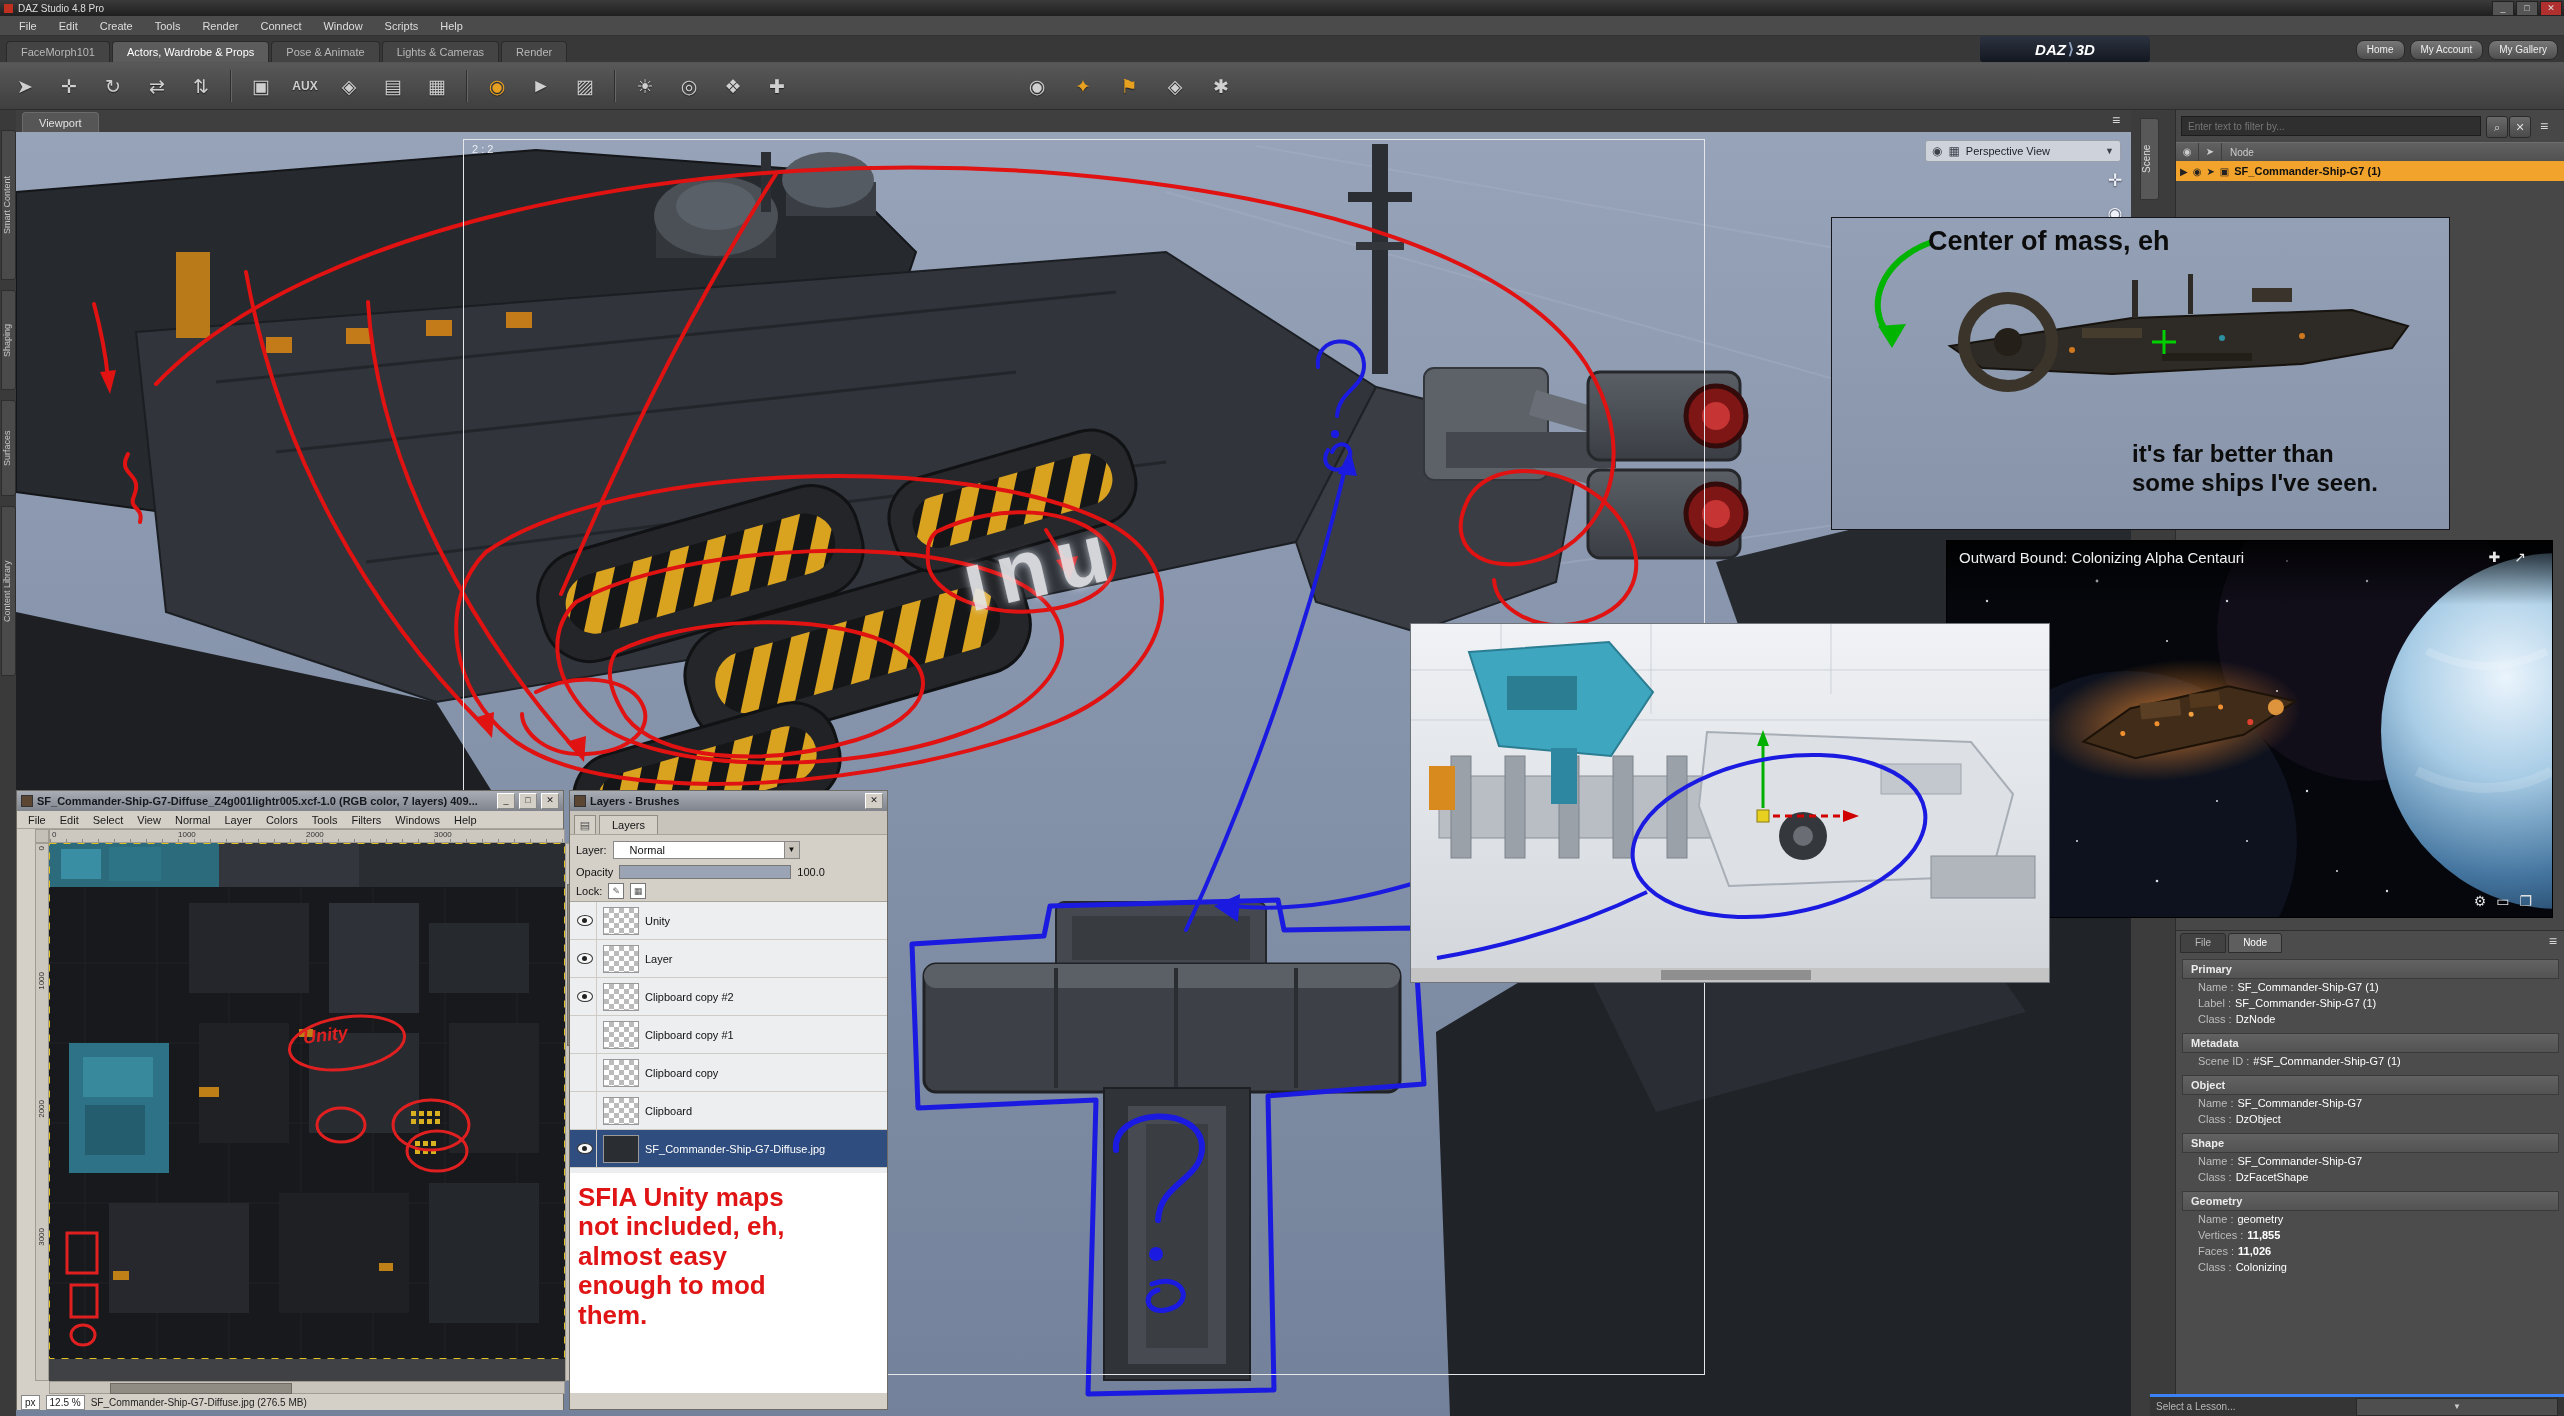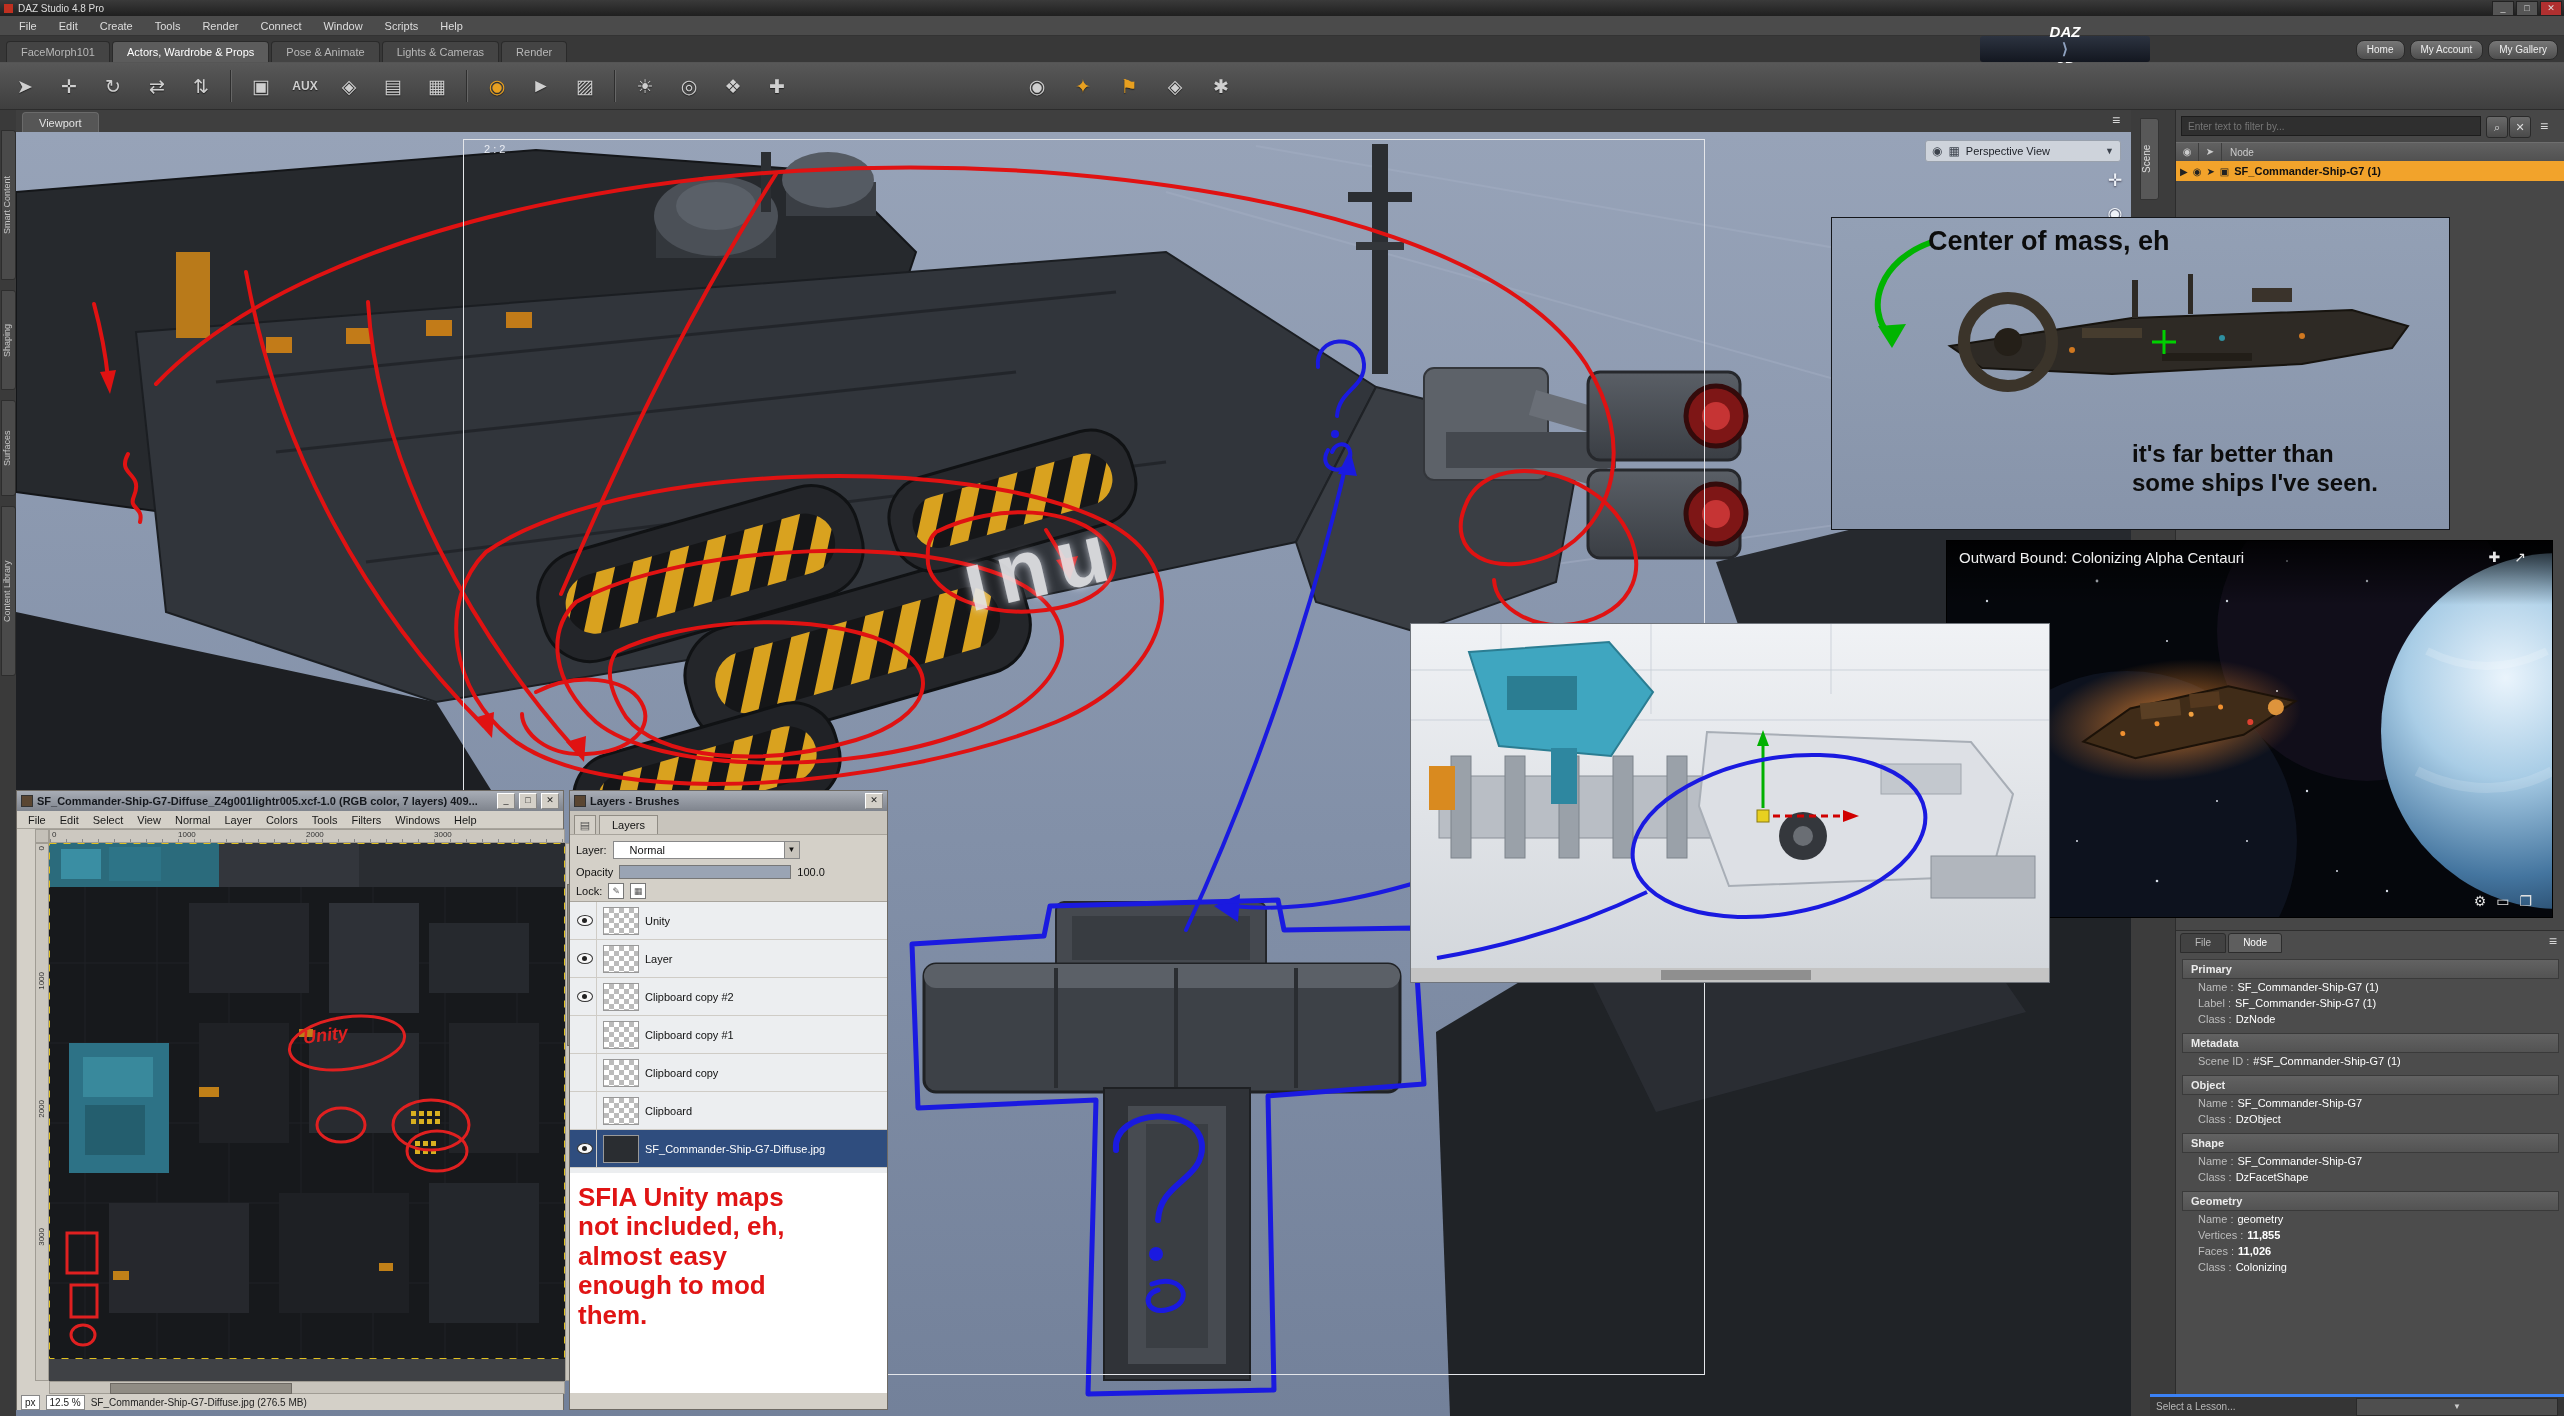--- a/index.html
+++ b/index.html
@@ -10,39 +10,39 @@
   .titlebar{left:0;top:0;width:2564px;height:16px;background:linear-gradient(#3a3a3a,#1f1f1f);color:#ddd;font-size:10px;display:flex;align-items:center;padding-left:4px;box-sizing:border-box;}
   .titleicon{width:9px;height:9px;background:#c03020;margin-right:5px;}
   .wbtns{position:absolute;right:2px;top:1px;display:flex;gap:2px;}
   .wbtn{width:20px;height:13px;background:#555;color:#ddd;font-size:9px;line-height:13px;text-align:center;border:1px solid #222;}
   .wbtn.close{background:#b03030;}
   .menubar{left:0;top:16px;width:2564px;height:20px;background:#4b4b4b;border-bottom:1px solid #333;display:flex;align-items:center;padding-left:8px;box-sizing:border-box;}
   .menuitem{color:#ddd;font-size:11px;padding:0 11px;height:20px;line-height:20px;}
   .tabbar{left:0;top:36px;width:2564px;height:27px;background:#383838;border-bottom:1px solid #555;display:flex;align-items:flex-end;padding-left:6px;box-sizing:border-box;}
   .mtab{background:#444;color:#b8b8b8;font-size:11px;padding:4px 14px;border:1px solid #2a2a2a;border-bottom:none;border-radius:4px 4px 0 0;margin-right:2px;}
   .mtab.active{background:#5c5c5c;color:#fff;}
-  .brand{position:absolute;right:414px;top:36px;width:170px;height:26px;background:linear-gradient(#2c3340,#131720);color:#fff;display:flex;align-items:center;justify-content:center;font-weight:bold;font-style:italic;font-size:15px;border-radius:3px;flex-direction:column;}
+  .brand{position:absolute;right:414px;top:36px;width:170px;height:26px;background:linear-gradient(#2c3340,#131720);color:#fff;display:flex;align-items:center;justify-content:center;font-weight:bold;font-style:italic;font-size:15px;border-radius:3px;}
   .brand .slash{color:#8fa2c0;margin:0 2px;font-style:normal;}
   .acctbtn{height:18px;padding:0 10px;background:linear-gradient(#777,#4e4e4e);border:1px solid #2a2a2a;border-radius:8px;color:#eee;font-size:10px;line-height:18px;margin-left:5px;}
   .toolbar{left:0;top:63px;width:2564px;height:47px;background:linear-gradient(#585858,#3f3f3f);border-bottom:1px solid #2c2c2c;display:flex;align-items:center;padding-left:10px;box-sizing:border-box;gap:14px;}
   .ticon{color:#cfcfcf;font-size:19px;width:30px;text-align:center;text-shadow:0 1px 1px #222;}
   .ticon.sm{font-size:12px;font-weight:bold;}
   .ticon.orange{color:#e8a020;}
   .tsep{width:1px;height:32px;background:#2e2e2e;border-right:1px solid #666;}
   .cluster2{position:absolute;left:1022px;top:63px;height:47px;display:flex;align-items:center;gap:16px;}
   
   .lstrip{left:0;top:110px;width:16px;height:1306px;background:#3a3a3a;}
   .vtab{position:absolute;left:1px;width:15px;background:#4a4a4a;border:1px solid #2d2d2d;border-radius:3px 0 0 3px;color:#c6c6c6;font-size:9px;writing-mode:vertical-rl;transform:rotate(180deg);text-align:center;padding:6px 0;box-sizing:border-box;}
   
   .vp-tabrow{left:16px;top:110px;width:2115px;height:22px;background:#3f3f3f;}
   .vp-tab{position:absolute;left:6px;top:2px;height:20px;padding:0 16px;background:#565656;border:1px solid #6a6a6a;border-bottom:none;border-radius:4px 4px 0 0;color:#e2e2e2;font-size:11px;line-height:20px;}
   .vp-canvas{left:16px;top:132px;width:2115px;height:1284px;background:linear-gradient(180deg,#97a3b8,#8290a8 55%,#73819a);overflow:hidden;}
   .vsvg{position:absolute;left:0;top:0;}
   .frame{left:463px;top:139px;width:1240px;height:1234px;border:1px solid #e4e6ea;z-index:3;pointer-events:none;}
-  .framelabel{left:472px;top:143px;color:#e8ebf2;font-size:11px;z-index:3;margin-left:12px;}
+  .framelabel{left:472px;top:143px;color:#e8ebf2;font-size:11px;z-index:3;}
   .persp{left:1925px;top:140px;width:196px;height:22px;background:#ced3db;border:1px solid #99a1ad;border-radius:3px;display:flex;align-items:center;padding:0 6px;gap:6px;box-sizing:border-box;z-index:4;}
   .persp .pic{font-size:12px;color:#3c424c;}
   .persp .plabel{font-size:11px;color:#20242b;flex:1;}
   .persp .arrow{font-size:9px;color:#3c424c;}
   .gizmos{left:2100px;top:170px;width:30px;z-index:4;display:flex;flex-direction:column;gap:12px;align-items:center;}
   .gizmos span{color:#eef2f8;font-size:17px;text-shadow:0 1px 2px #445;}
   .burger{color:#d8d8d8;font-size:14px;z-index:4;}
   .lettering{left:962px;top:518px;z-index:2;transform:rotate(-13deg);font-size:84px;font-weight:bold;letter-spacing:10px;color:#e6e7ea;opacity:.9;text-shadow:0 0 9px rgba(240,244,255,.8);}
   
   .splitter{left:2131px;top:110px;width:44px;height:1306px;background:#3c3c3c;}

